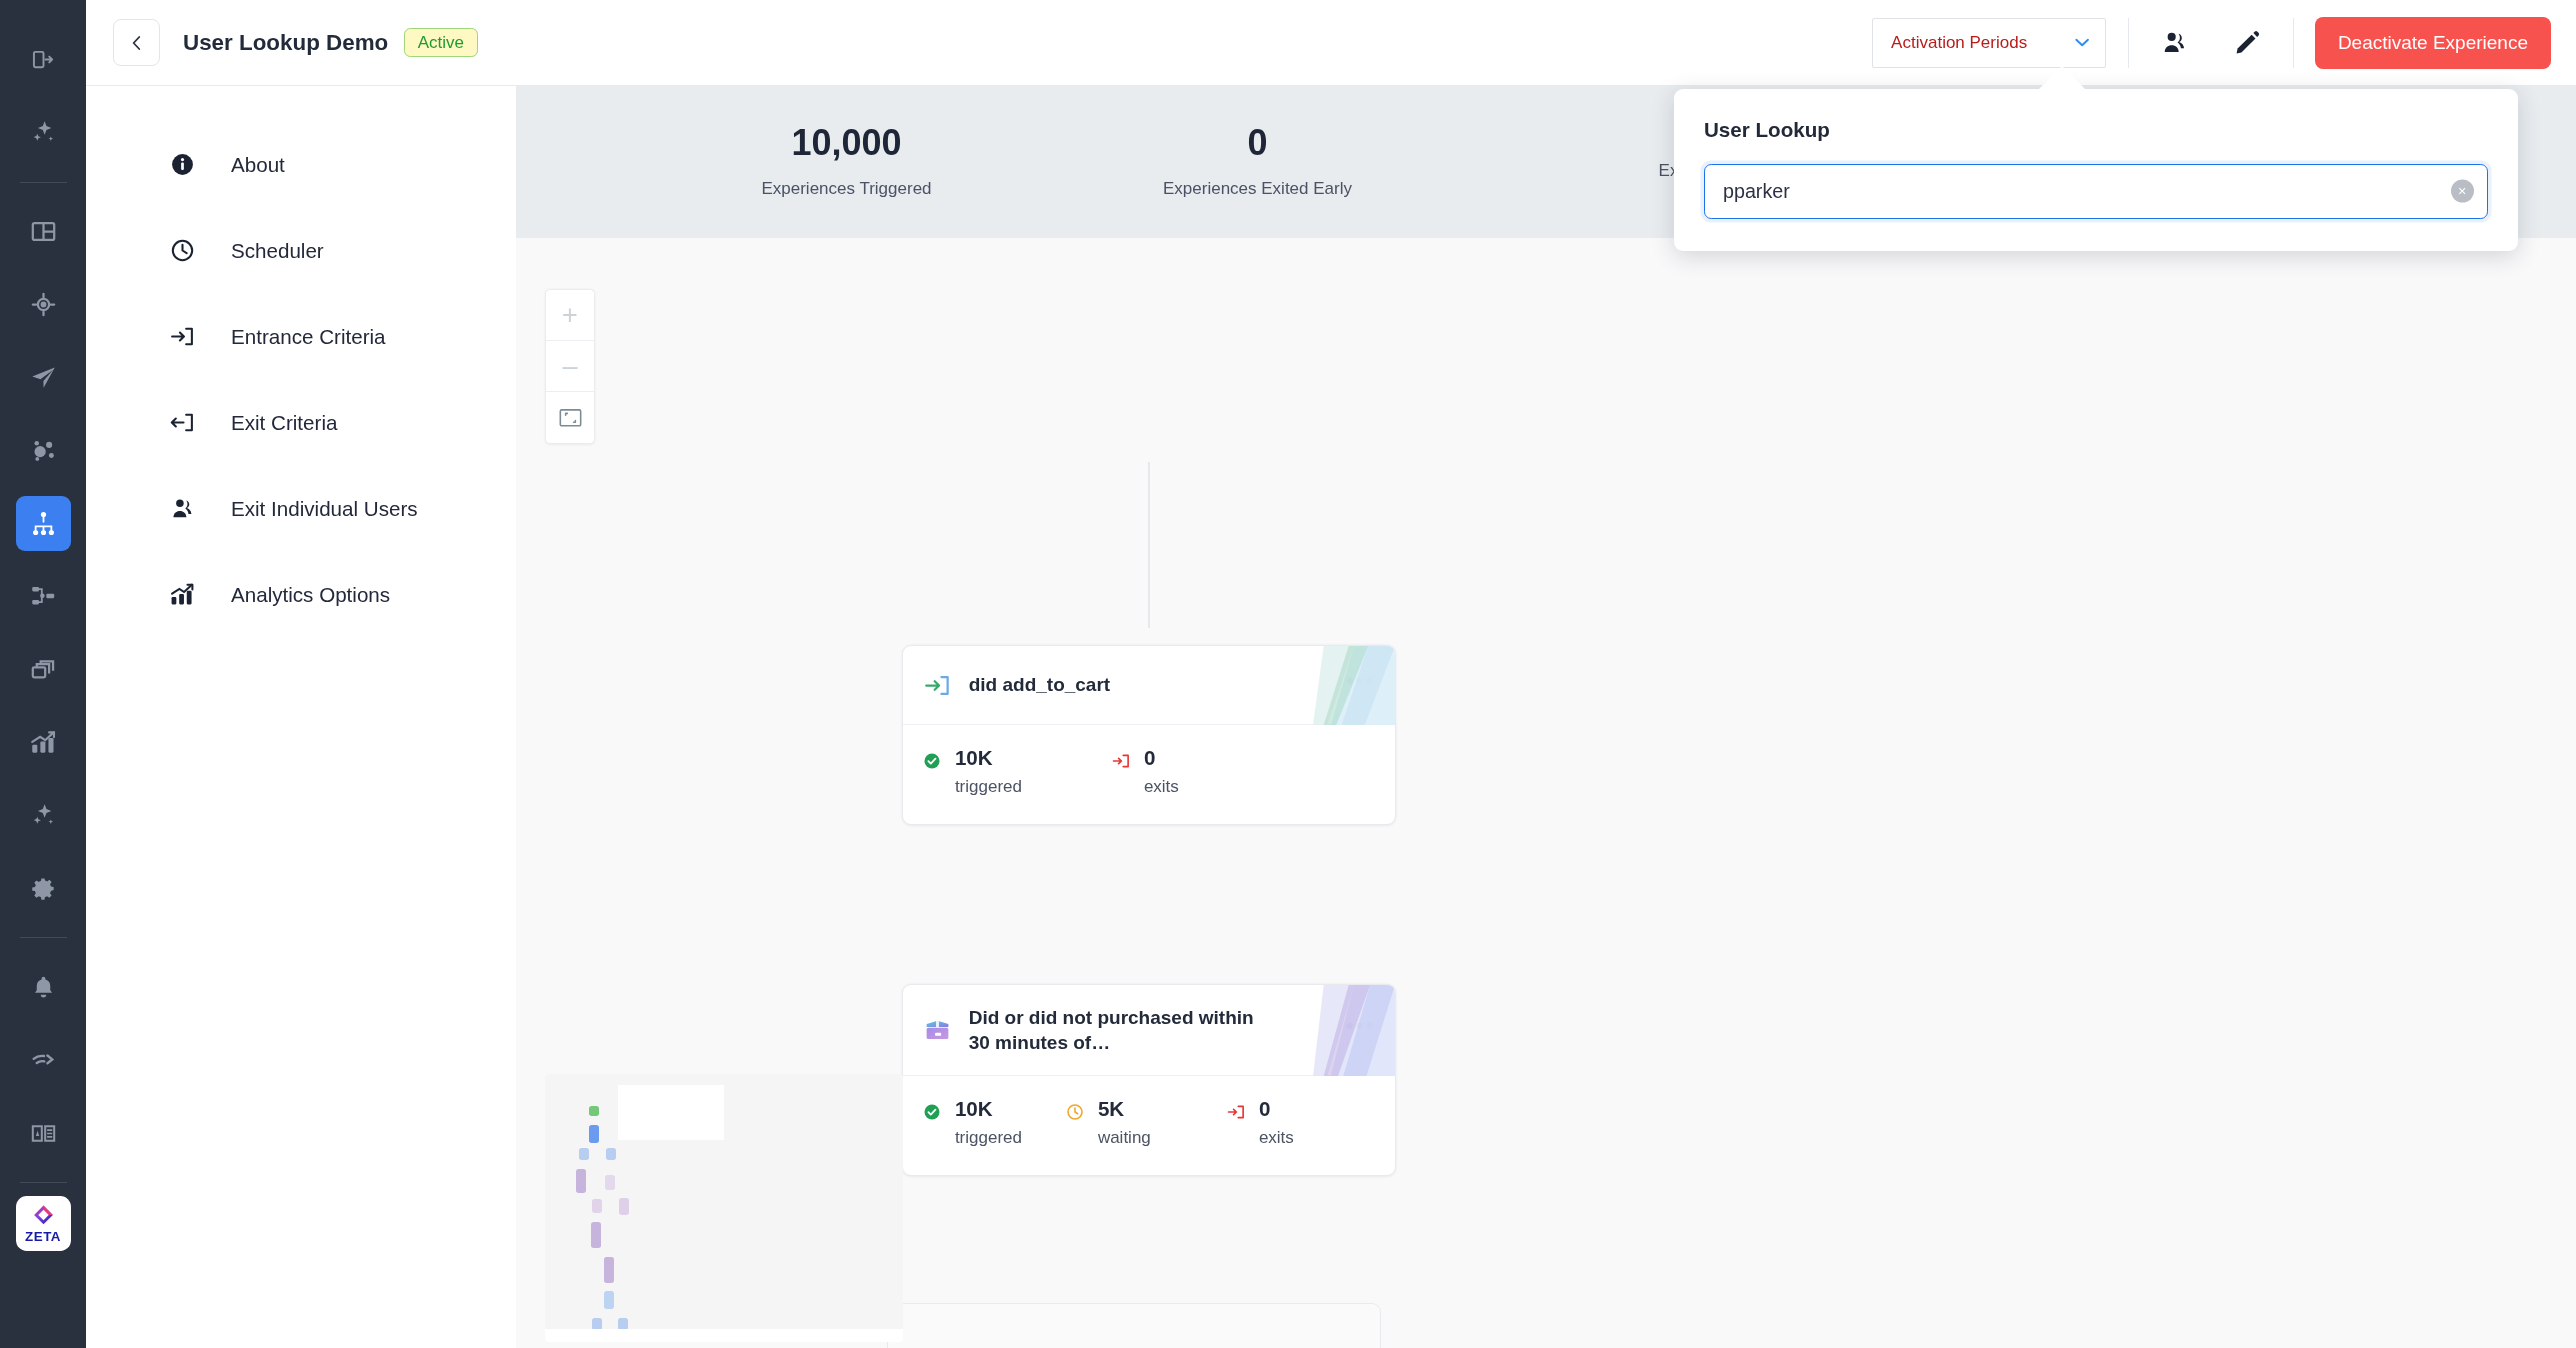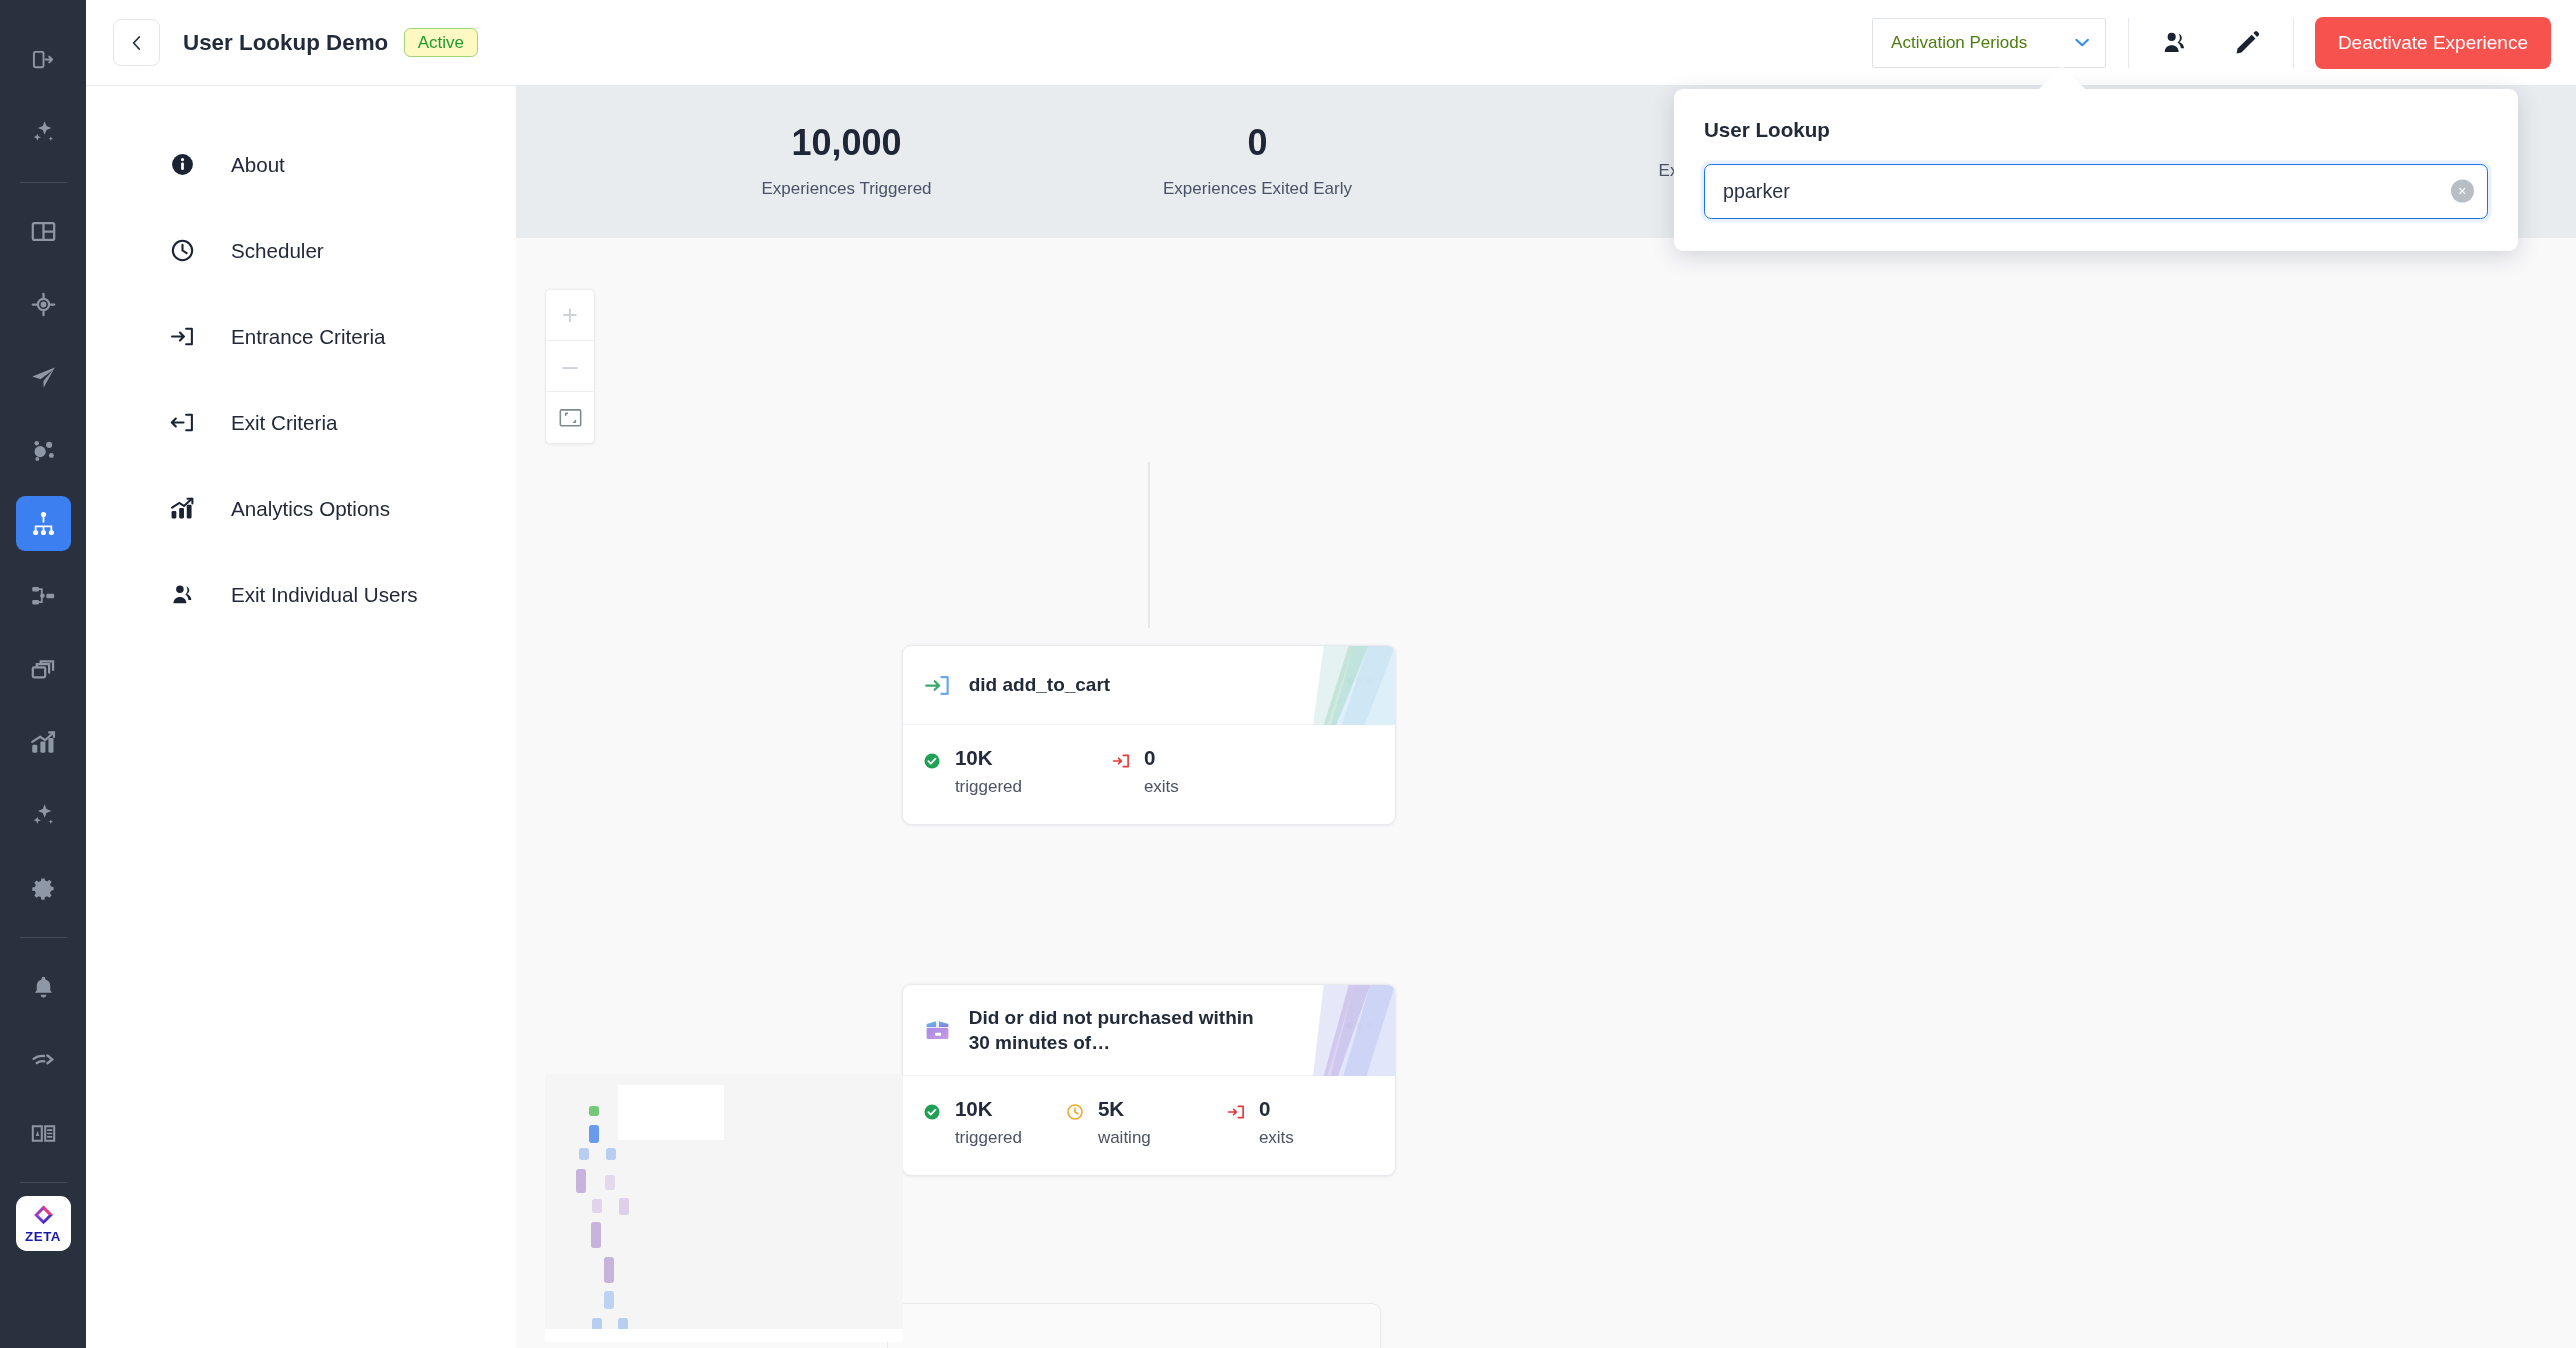--- a/index.html
+++ b/index.html
@@ -56,21 +56,21 @@
     margin-left: 16px; padding: 4.5px 12.5px 5.4px; border: 0.9px solid #9fd67a;
     border-radius: 6.3px; background: #fef9c3; color: #1f9c2e;
     font-size: 17px; line-height: 1;
   }
   .header-right {
     margin-left: auto; display: flex; align-items: center; gap: 0;
   }
   .select-box {
     height: 50px; min-width: 234px; border: 0.9px solid #dfe3e8; border-radius: 2px;
     background: #fff; display: flex; align-items: center; justify-content: space-between;
-    padding: 0 16px 0 18px; cursor: pointer; font-size: 17px; color: #4d7c0f;
+    padding: 0 16px 0 18px; cursor: pointer; font-size: 17px; color: #b91c1c;
   }
   .chev { color: #2f8bef; font-size: 13.4px; margin-left: 14.3px; }
   .vdiv { width: 0.9px; height: 50px; background: #e5e8ec; margin: 0 21.5px; }
   .icon-btn {
     width: 48px; height: 48px; display:flex; align-items:center; justify-content:center;
     cursor: pointer; border-radius: 7.2px;
   }
   .danger-btn {
     height: 52px; background: #f8524f; color: #fff; border: none; border-radius: 8px;
     font-size: 19px; font-family: inherit; padding: 0 23px; cursor: pointer;
@@ -427,39 +427,39 @@
           <path d="M13 12H2M5.6 8.2L1.7 12l3.9 3.8"></path>
           <path d="M15.5 4.5H21v15h-5.5"></path>
         </svg>
       </span>
       <span class="subnav-label">Exit Criteria</span>
     </div>
 
     <div class="subnav-item">
       <span class="subnav-icon">
         <svg width="25" height="25" viewBox="0 0 24 24" fill="#1b2332">
+          <circle cx="9.5" cy="7" r="3.6"></circle>
+          <path d="M3.3 20.5c0-3.6 2.8-6 6.2-6s6.2 2.4 6.2 6z"></path>
+          <path d="M15.6 4.2c1.7.5 2.9 2 2.9 3.8 0 1.6-1 3-2.4 3.6 2.5.7 4.3 2.9 4.4 5.6h-2.8c-.2-2.4-1.3-4.3-3-5.3 1.3-1 2.1-2.5 2.1-4.2 0-1.3-.45-2.5-1.2-3.5z"></path>
+        </svg>
+      </span>
+      <span class="subnav-label">Exit Individual Users</span>
+    </div>
+
+    <div class="subnav-item">
+      <span class="subnav-icon">
+        <svg width="25" height="25" viewBox="0 0 24 24" fill="#1b2332">
           <rect x="1.5" y="14.5" width="4.6" height="7" rx="1"></rect>
           <rect x="8.8" y="11.5" width="4.6" height="10" rx="1"></rect>
           <rect x="16.1" y="8.5" width="4.6" height="13" rx="1"></rect>
           <path d="M2 11.2L9 6.6l4.5 3L21 2.6" fill="none" stroke="#1b2332" stroke-width="2" stroke-linecap="round"></path>
           <path d="M16.8 2.6H21.5v4.6" fill="none" stroke="#1b2332" stroke-width="2" stroke-linecap="round" stroke-linejoin="round"></path>
         </svg>
       </span>
       <span class="subnav-label">Analytics Options</span>
-    </div>
-
-    <div class="subnav-item">
-      <span class="subnav-icon">
-        <svg width="25" height="25" viewBox="0 0 24 24" fill="#1b2332">
-          <circle cx="9.5" cy="7" r="3.6"></circle>
-          <path d="M3.3 20.5c0-3.6 2.8-6 6.2-6s6.2 2.4 6.2 6z"></path>
-          <path d="M15.6 4.2c1.7.5 2.9 2 2.9 3.8 0 1.6-1 3-2.4 3.6 2.5.7 4.3 2.9 4.4 5.6h-2.8c-.2-2.4-1.3-4.3-3-5.3 1.3-1 2.1-2.5 2.1-4.2 0-1.3-.45-2.5-1.2-3.5z"></path>
-        </svg>
-      </span>
-      <span class="subnav-label">Exit Individual Users</span>
     </div>
   </div>
 
   <div class="canvas">
 
     <div class="stats-bar">
       <div class="stat" style="margin-left:125px">
         <div class="stat-value">10,000</div>
         <div class="stat-label">Experiences Triggered</div>
       </div>

